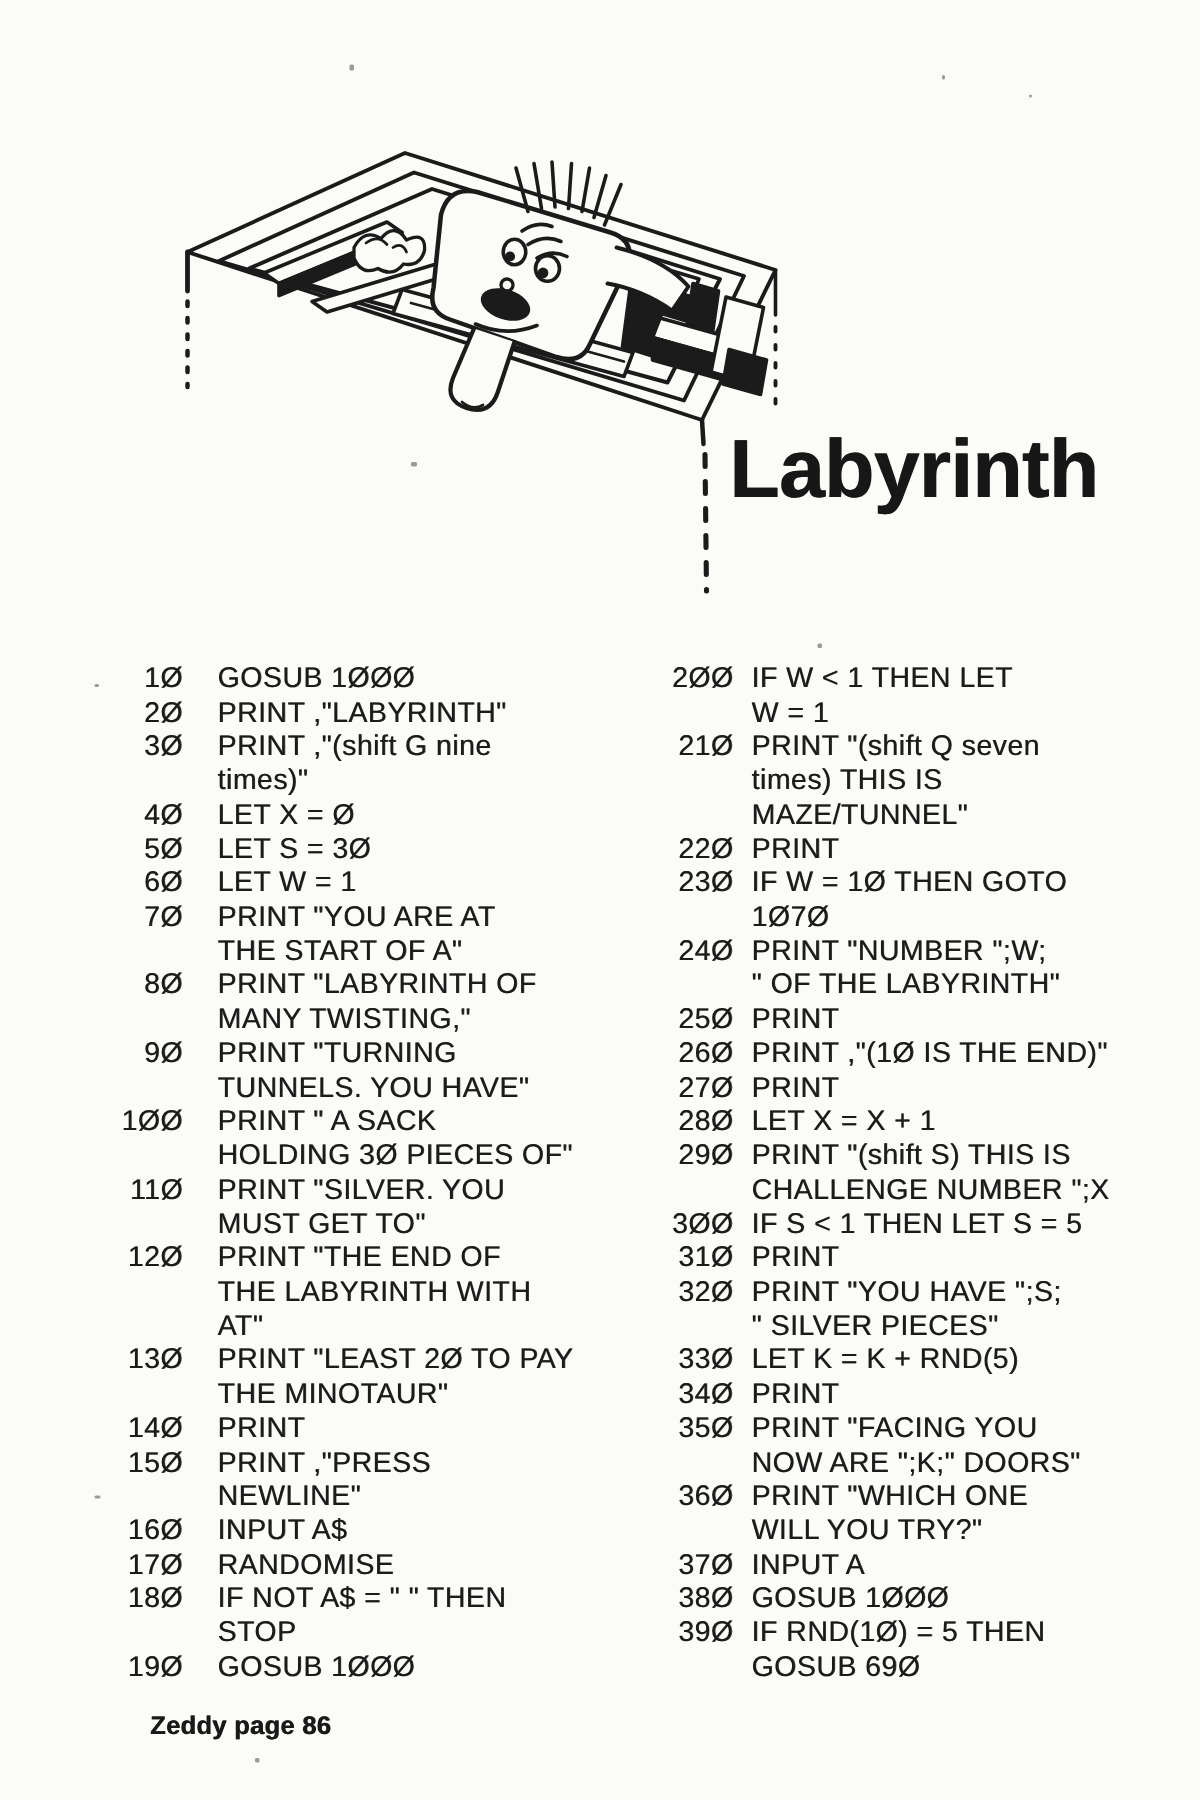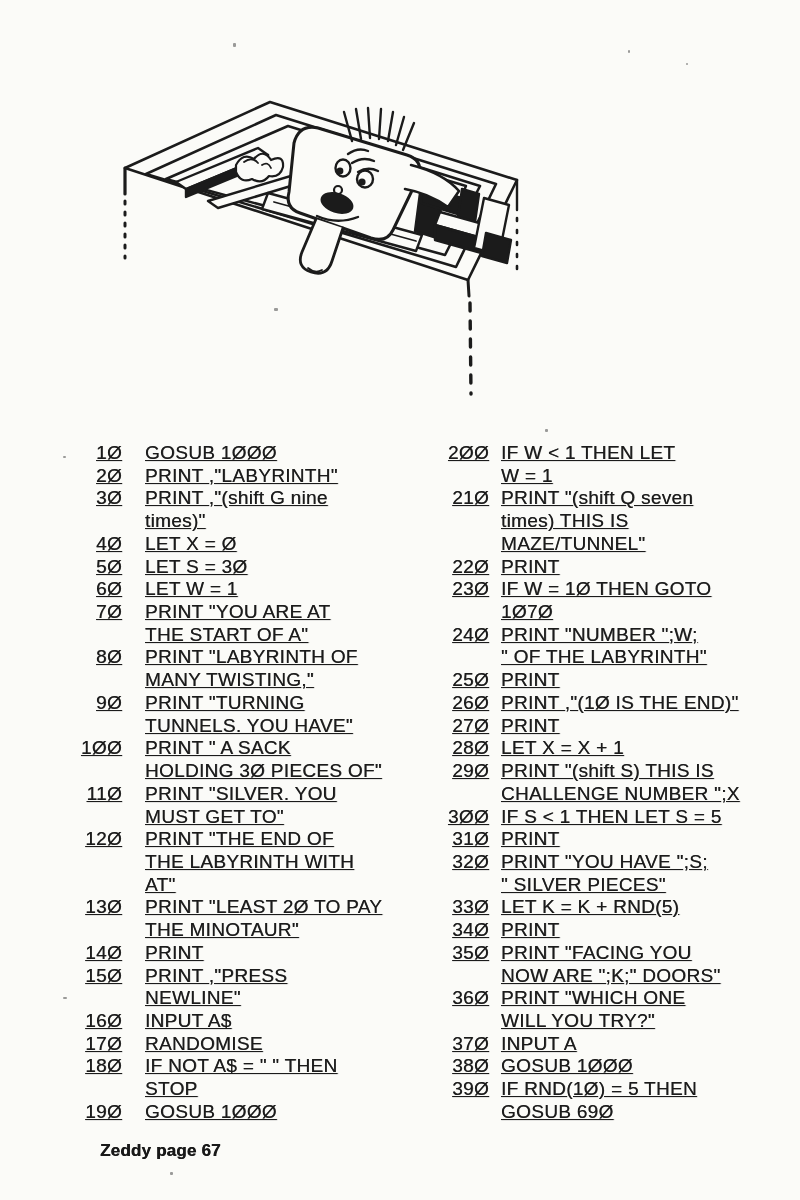--- a/index.html
+++ b/index.html
@@ -14,21 +14,21 @@
     font-size:55px;font-weight:bold;letter-spacing:-0.5px;color:#171717;
     text-shadow:0.5px 0 0 #171717;
   }
   .col{
     position:absolute;top:442px;font-size:19px;line-height:22.72px;
     letter-spacing:0.3px;white-space:pre;color:#1b1b1b;
     text-shadow:0.35px 0.15px 0 rgba(25,25,25,0.75);
   }
   .col-left{left:60px;}
   .col-right{left:424px;}
-  .row{display:flex;text-decoration:underline;}
+  .row{display:flex;}
   .num{flex:none;display:inline-block;text-align:right;}
   .col-left .num{width:62px;}
   .col-left .code{margin-left:23px;}
   .col-right .num{width:65px;}
   .col-right .code{margin-left:12px;}
   .footer{
     position:absolute;left:100px;top:1141px;
     font-size:17px;font-weight:bold;letter-spacing:0.2px;color:#191919;
     text-shadow:0.4px 0 0 #191919;
   }
@@ -91,25 +91,26 @@
       <circle cx="272" cy="120" r="3.6" fill="#1b1b1b" stroke="none"></circle>
       <circle cx="248" cy="128" r="4" fill="#fbfbf8" stroke-width="2.2"></circle>
       <ellipse cx="247" cy="141" rx="17" ry="10" fill="#1b1b1b" stroke="none" transform="rotate(18 247 141)"></ellipse>
       <path d="M227,154 Q247,163 268,155" fill="none" stroke-width="2.4"></path>
       <path d="M253,166 L242,199 Q237,215 221,210 Q206,205 212,190 L226,157" fill="#fbfbf8" stroke-width="2.8"></path>
       <path d="M218,206 q7,6 14,2" fill="none" stroke-width="1.8"></path>
       <path d="M321,103 Q353,111 369,129 L358,145 Q338,131 315,127" fill="#fbfbf8" stroke-width="2.6"></path>
     </g>
   </svg>
 
+  <div class="title">Labyrinth</div>
 
   <div class="col col-left"><div class="row"><span class="num">1Ø</span><span class="code">GOSUB 1ØØØ</span></div><div class="row"><span class="num">2Ø</span><span class="code">PRINT ,"LABYRINTH"</span></div><div class="row"><span class="num">3Ø</span><span class="code">PRINT ,"(shift G nine</span></div><div class="row"><span class="num"></span><span class="code">times)"</span></div><div class="row"><span class="num">4Ø</span><span class="code">LET X = Ø</span></div><div class="row"><span class="num">5Ø</span><span class="code">LET S = 3Ø</span></div><div class="row"><span class="num">6Ø</span><span class="code">LET W = 1</span></div><div class="row"><span class="num">7Ø</span><span class="code">PRINT "YOU ARE AT</span></div><div class="row"><span class="num"></span><span class="code">THE START OF A"</span></div><div class="row"><span class="num">8Ø</span><span class="code">PRINT "LABYRINTH OF</span></div><div class="row"><span class="num"></span><span class="code">MANY TWISTING,"</span></div><div class="row"><span class="num">9Ø</span><span class="code">PRINT "TURNING</span></div><div class="row"><span class="num"></span><span class="code">TUNNELS. YOU HAVE"</span></div><div class="row"><span class="num">1ØØ</span><span class="code">PRINT " A SACK</span></div><div class="row"><span class="num"></span><span class="code">HOLDING 3Ø PIECES OF"</span></div><div class="row"><span class="num">11Ø</span><span class="code">PRINT "SILVER. YOU</span></div><div class="row"><span class="num"></span><span class="code">MUST GET TO"</span></div><div class="row"><span class="num">12Ø</span><span class="code">PRINT "THE END OF</span></div><div class="row"><span class="num"></span><span class="code">THE LABYRINTH WITH</span></div><div class="row"><span class="num"></span><span class="code">AT"</span></div><div class="row"><span class="num">13Ø</span><span class="code">PRINT "LEAST 2Ø TO PAY</span></div><div class="row"><span class="num"></span><span class="code">THE MINOTAUR"</span></div><div class="row"><span class="num">14Ø</span><span class="code">PRINT</span></div><div class="row"><span class="num">15Ø</span><span class="code">PRINT ,"PRESS</span></div><div class="row"><span class="num"></span><span class="code">NEWLINE"</span></div><div class="row"><span class="num">16Ø</span><span class="code">INPUT A$</span></div><div class="row"><span class="num">17Ø</span><span class="code">RANDOMISE</span></div><div class="row"><span class="num">18Ø</span><span class="code">IF NOT A$ = " " THEN</span></div><div class="row"><span class="num"></span><span class="code">STOP</span></div><div class="row"><span class="num">19Ø</span><span class="code">GOSUB 1ØØØ</span></div></div>
   <div class="col col-right"><div class="row"><span class="num">2ØØ</span><span class="code">IF W &lt; 1 THEN LET</span></div><div class="row"><span class="num"></span><span class="code">W = 1</span></div><div class="row"><span class="num">21Ø</span><span class="code">PRINT "(shift Q seven</span></div><div class="row"><span class="num"></span><span class="code">times) THIS IS</span></div><div class="row"><span class="num"></span><span class="code">MAZE/TUNNEL"</span></div><div class="row"><span class="num">22Ø</span><span class="code">PRINT</span></div><div class="row"><span class="num">23Ø</span><span class="code">IF W = 1Ø THEN GOTO</span></div><div class="row"><span class="num"></span><span class="code">1Ø7Ø</span></div><div class="row"><span class="num">24Ø</span><span class="code">PRINT "NUMBER ";W;</span></div><div class="row"><span class="num"></span><span class="code">" OF THE LABYRINTH"</span></div><div class="row"><span class="num">25Ø</span><span class="code">PRINT</span></div><div class="row"><span class="num">26Ø</span><span class="code">PRINT ,"(1Ø IS THE END)"</span></div><div class="row"><span class="num">27Ø</span><span class="code">PRINT</span></div><div class="row"><span class="num">28Ø</span><span class="code">LET X = X + 1</span></div><div class="row"><span class="num">29Ø</span><span class="code">PRINT "(shift S) THIS IS</span></div><div class="row"><span class="num"></span><span class="code">CHALLENGE NUMBER ";X</span></div><div class="row"><span class="num">3ØØ</span><span class="code">IF S &lt; 1 THEN LET S = 5</span></div><div class="row"><span class="num">31Ø</span><span class="code">PRINT</span></div><div class="row"><span class="num">32Ø</span><span class="code">PRINT "YOU HAVE ";S;</span></div><div class="row"><span class="num"></span><span class="code">" SILVER PIECES"</span></div><div class="row"><span class="num">33Ø</span><span class="code">LET K = K + RND(5)</span></div><div class="row"><span class="num">34Ø</span><span class="code">PRINT</span></div><div class="row"><span class="num">35Ø</span><span class="code">PRINT "FACING YOU</span></div><div class="row"><span class="num"></span><span class="code">NOW ARE ";K;" DOORS"</span></div><div class="row"><span class="num">36Ø</span><span class="code">PRINT "WHICH ONE</span></div><div class="row"><span class="num"></span><span class="code">WILL YOU TRY?"</span></div><div class="row"><span class="num">37Ø</span><span class="code">INPUT A</span></div><div class="row"><span class="num">38Ø</span><span class="code">GOSUB 1ØØØ</span></div><div class="row"><span class="num">39Ø</span><span class="code">IF RND(1Ø) = 5 THEN</span></div><div class="row"><span class="num"></span><span class="code">GOSUB 69Ø</span></div></div>
 
-  <div class="footer">Zeddy page 67</div>
+  <div class="footer">Zeddy page 86</div>
 
   <div class="speck" style="left:233px;top:43px;width:3px;height:4px;"></div>
   <div class="speck" style="left:628px;top:50px;width:2px;height:3px;"></div>
   <div class="speck" style="left:686px;top:63px;width:2px;height:2px;"></div>
   <div class="speck" style="left:545px;top:429px;width:3px;height:3px;"></div>
   <div class="speck" style="left:63px;top:456px;width:3px;height:2px;"></div>
   <div class="speck" style="left:63px;top:997px;width:4px;height:2px;"></div>
   <div class="speck" style="left:274px;top:308px;width:4px;height:3px;"></div>
   <div class="speck" style="left:170px;top:1172px;width:3px;height:3px;"></div>
 </div>

